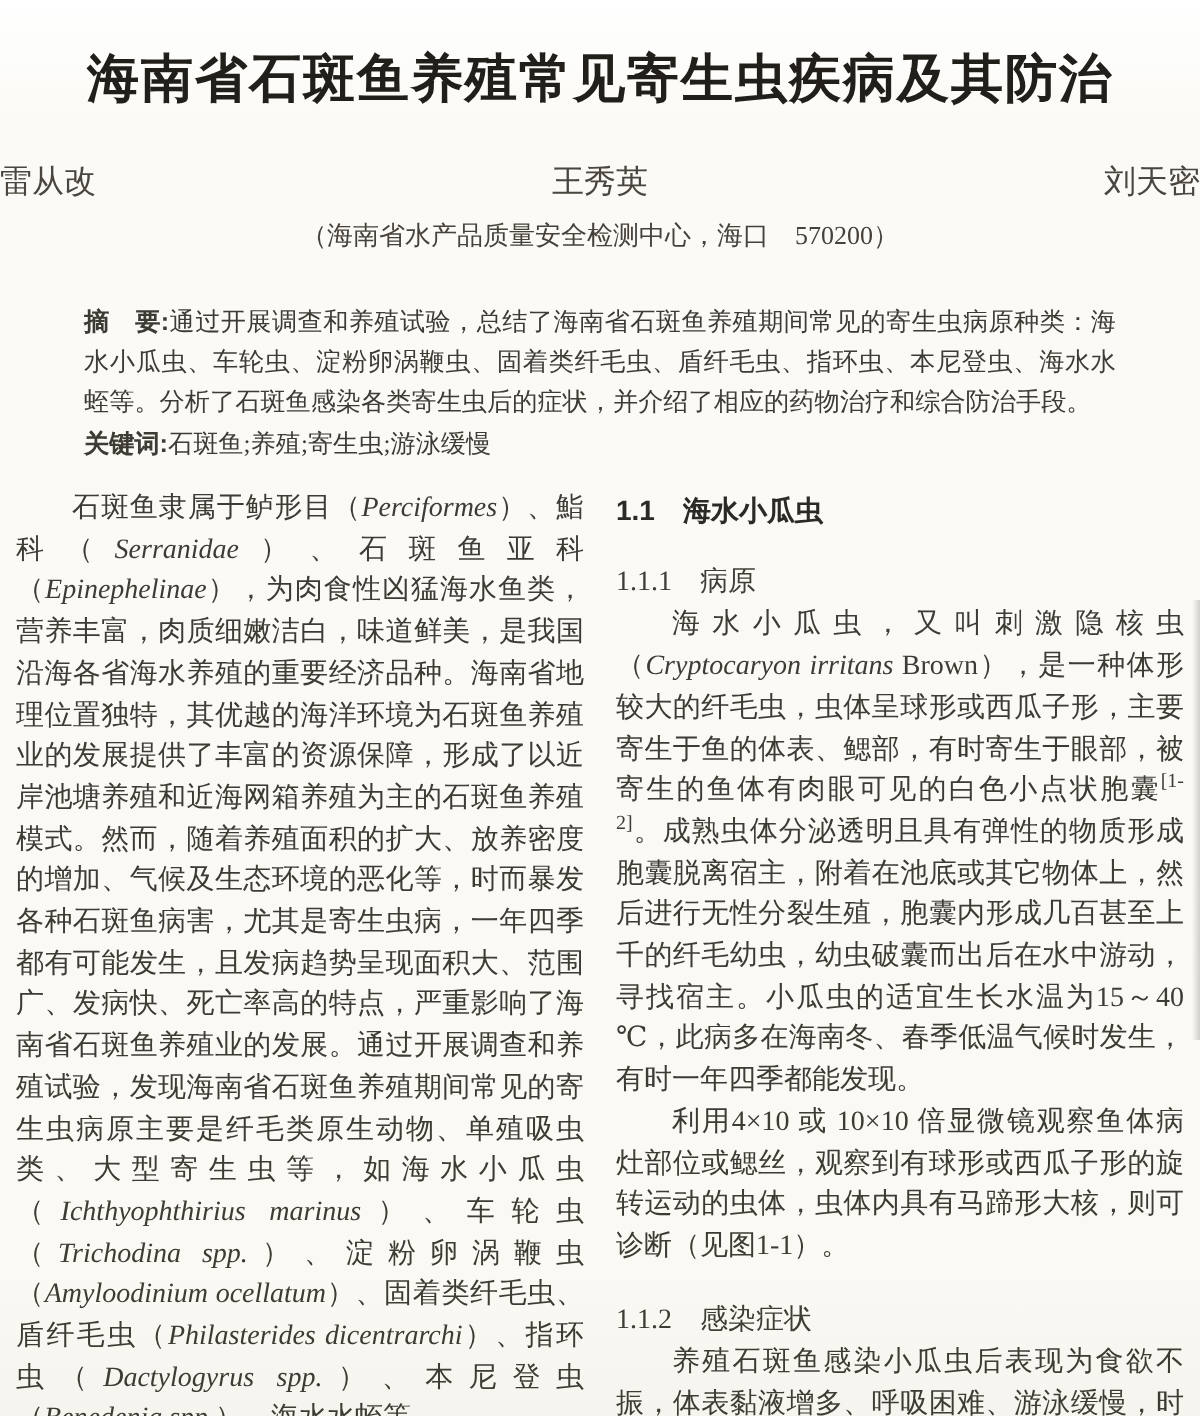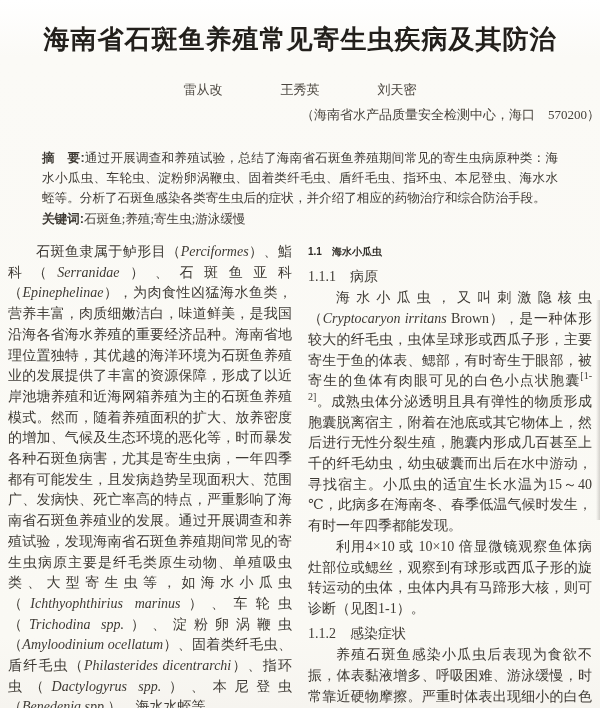--- a/index.html
+++ b/index.html
@@ -24,29 +24,29 @@
   .title {
     margin: 22px 10px 0;
     text-align: center;
     font-size: 26px;
     font-weight: bold;
     letter-spacing: 1px;
     color: #221f1b;
   }
   .authors {
     display: flex;
-    justify-content: center;
+    justify-content: space-between;
     gap: 58px;
     margin-top: 24px;
-    font-size: 13px;
+    font-size: 16px;
     color: #4a453e;
   }
   .affiliation {
     margin-top: 7px;
-    text-align: right;
+    text-align: center;
     font-size: 13px;
     color: #46413a;
   }
   .abstract {
     margin: 24px 42px 0;
     font-size: 12.6px;
     line-height: 20px;
     text-align: justify;
     color: #3e3a34;
   }
@@ -73,27 +73,27 @@
   .sec-h1 {
     margin: 12px 0 17px;
     font-size: 15.5px;
     font-weight: bold;
     font-family: "Liberation Sans", "DejaVu Sans", sans-serif;
     color: #2d2a25;
     letter-spacing: 0.5px;
   }
   .sec-h2 {
     margin: 0 0 3px;
-    font-size: 10px;
+    font-size: 14px;
     font-weight: bold;
     font-family: "Liberation Sans", "DejaVu Sans", sans-serif;
     color: #2d2a25;
   }
   .sec-h3 {
-    margin: 4px 0 1px;
+    margin: 16px 0 1px;
     font-size: 14px;
     font-weight: normal;
     color: #403c36;
   }
 </style>
 </head>
 <body>
 
 <div class="page">
 

